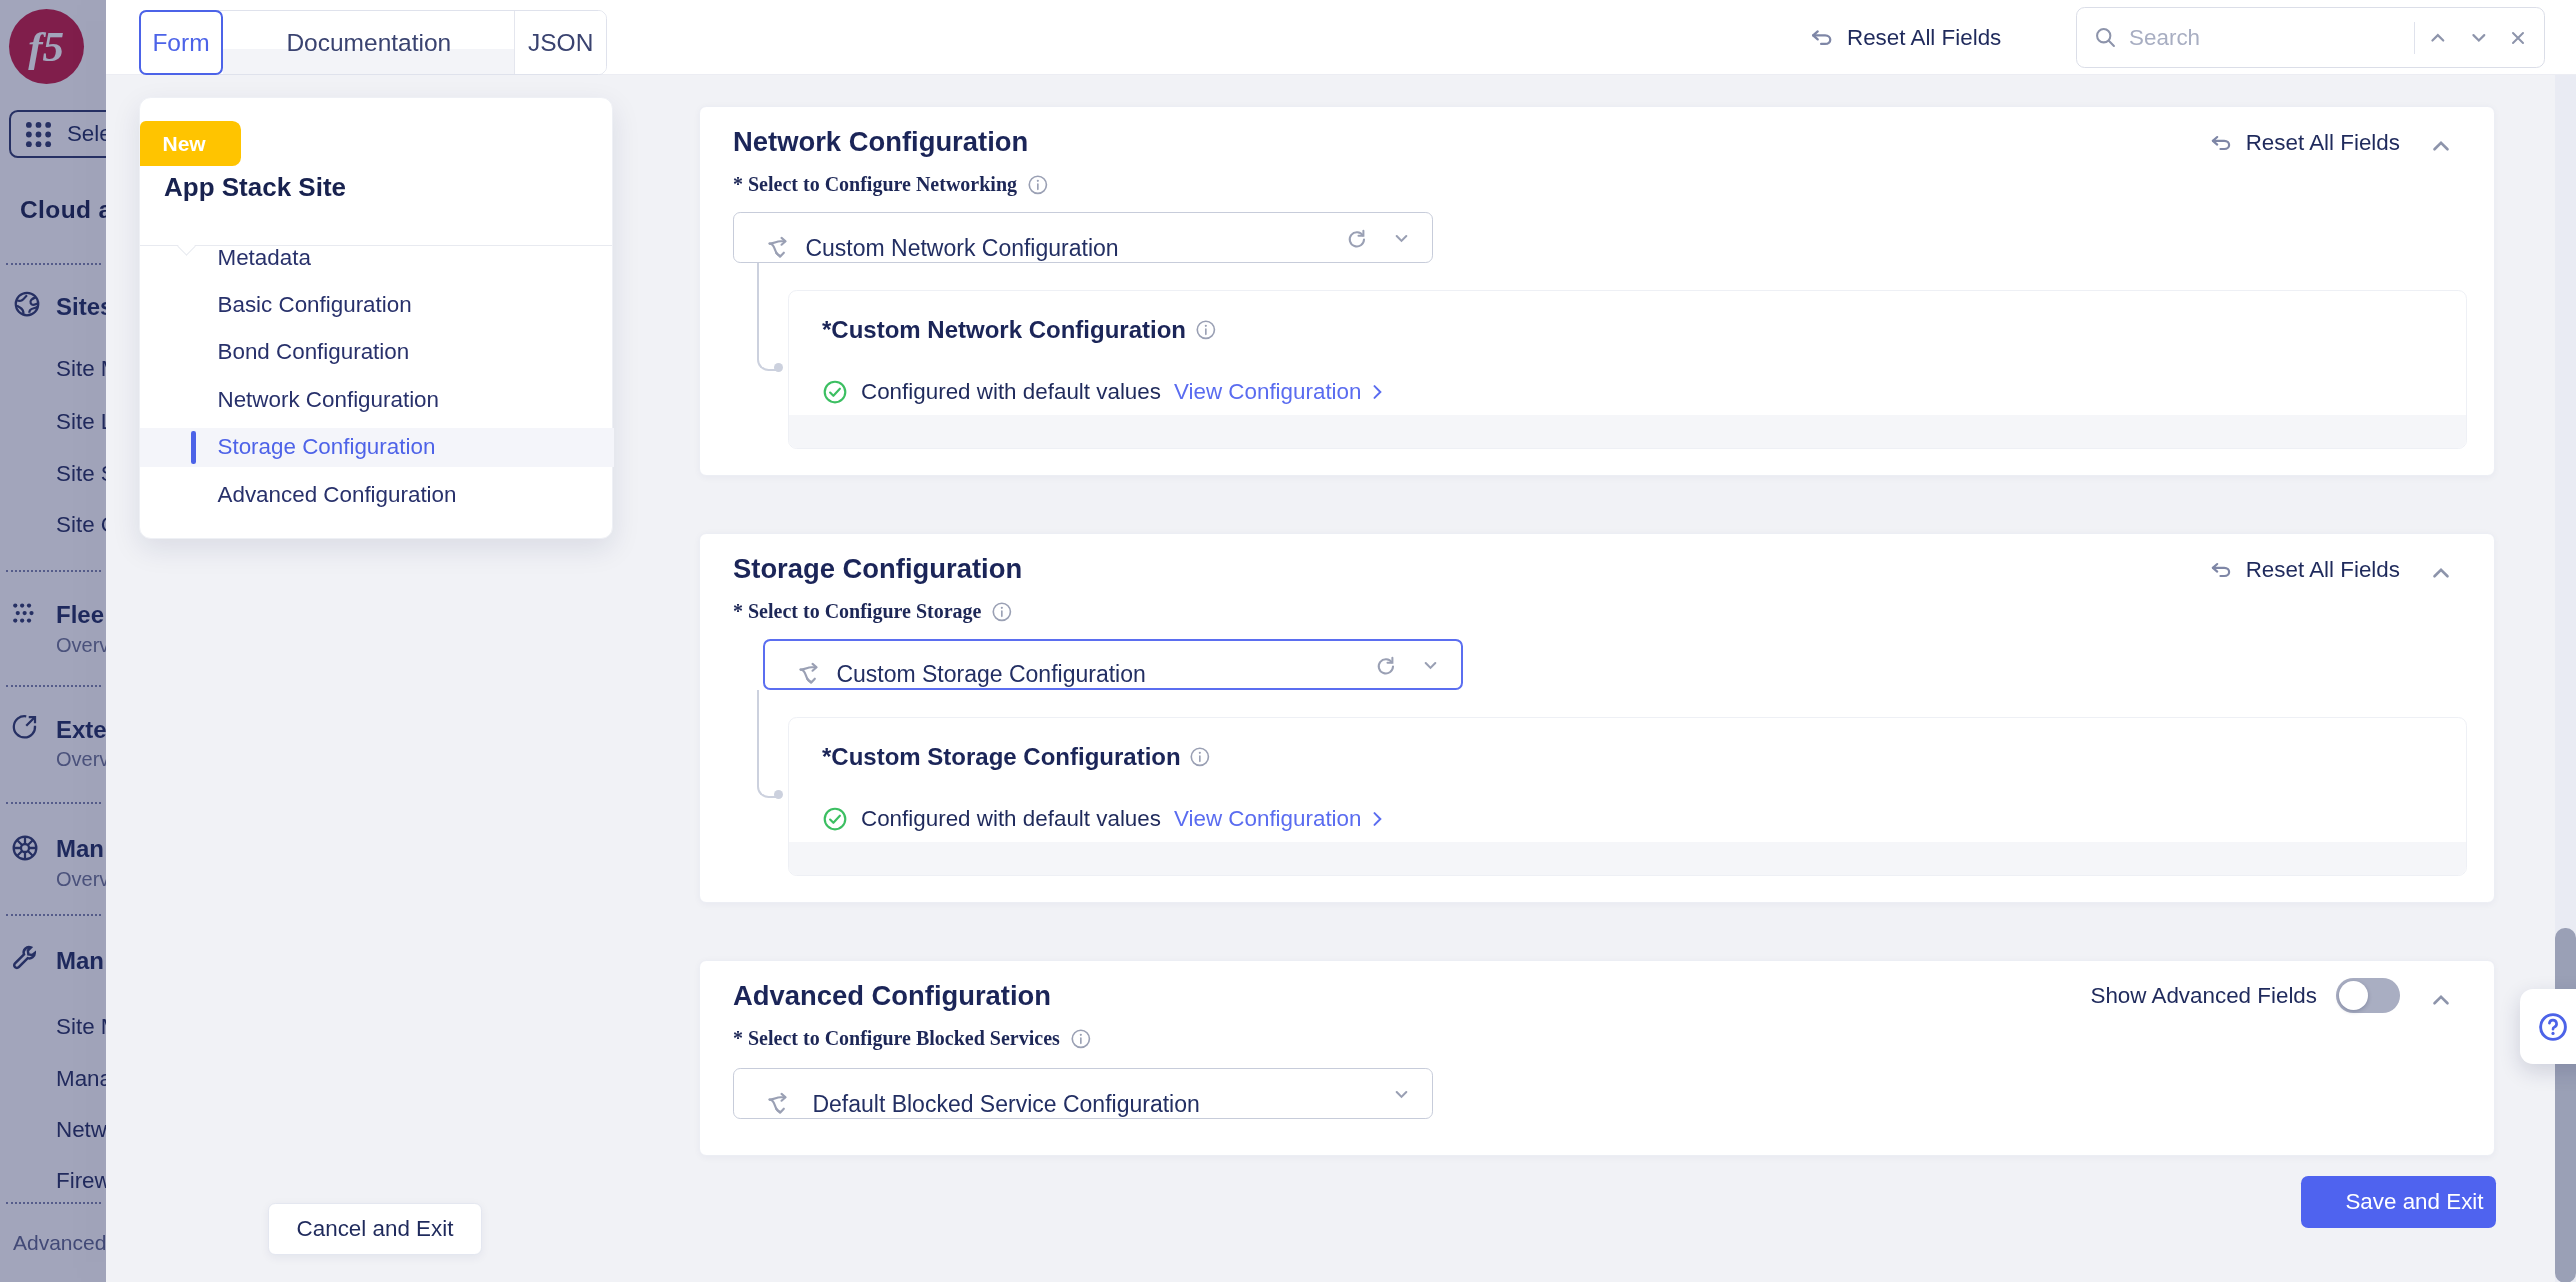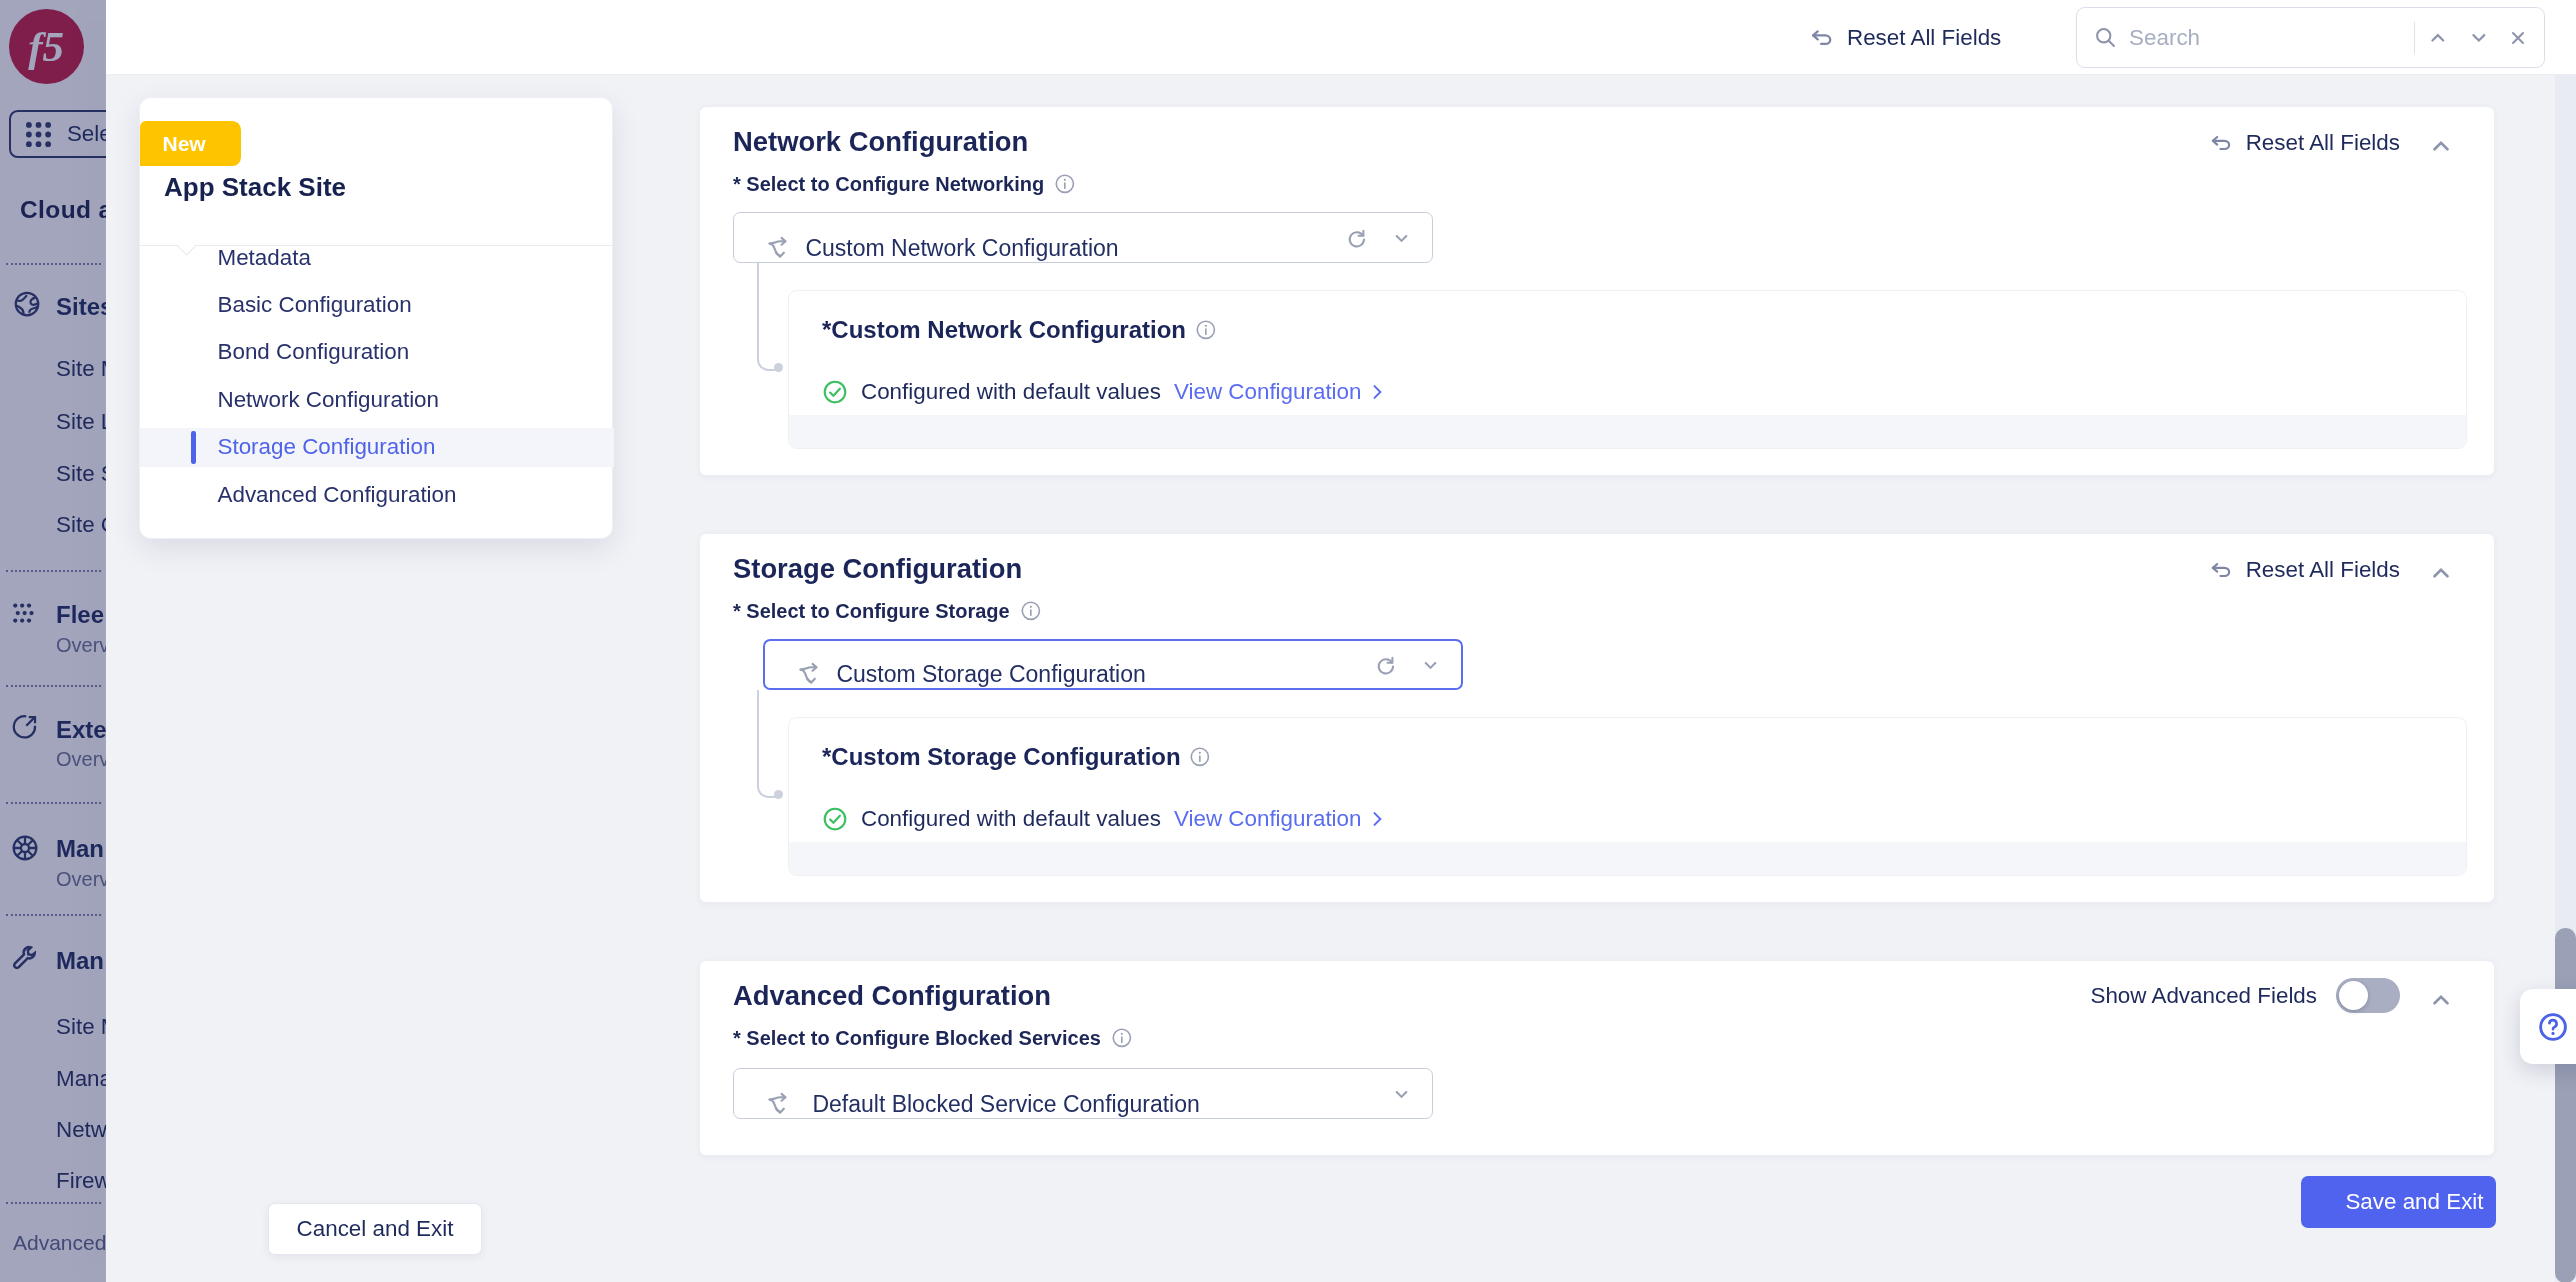--- a/index.html
+++ b/index.html
@@ -66,21 +66,21 @@
   
   .card { position:absolute; left:593px; width:1796px; background:#fff; border:1.4px solid #eceef4; border-radius:7.2px;
     box-shadow:0 1.4px 7.2px rgba(30,38,90,0.04); }
   #card1 { top:106px; height:370px; }
   #card2 { top:533px; height:370px; }
   #card3 { top:960px; height:196px; }
   .card-title { position:absolute; left:33px; top:19px; font-size:27.4px; font-weight:bold; color:#1b2558; }
   .card-reset { position:absolute; right:94px; top:23px; display:flex; align-items:center; gap:11.6px; color:#1f2a5c; cursor:pointer; }
   .card-reset .txt { font-size:22.4px; }
   .card-collapse { position:absolute; right:40px; top:26px; color:#8d94ab; cursor:pointer; }
-  .field-label { position:absolute; left:33px; top:66px; display:flex; gap:10px; }
+  .field-label { position:absolute; left:33px; top:66px; display:flex; align-items:center; gap:10px;font-family:Liberation Serif, serif; }
   .field-label .txt { font-size:20px; font-weight:bold; color:#1d2757; }
   .info-ic { color:#9aa0b4; }
   .dropdown { position:absolute; left:33px; top:105px; width:700px; height:51px; border:1.4px solid #c7ccda; border-radius:7.2px;
     background:#fff; display:flex; align-items:flex-end; padding-left:31px; gap:13px; cursor:pointer; }
   .dropdown.focused { border:2.2px solid #5b6ef0;margin-left:30px; }
   .dropdown .val { font-size:23px; color:#232f63; white-space:nowrap; }
   .dd-refresh { position:absolute; right:64px; top:50%; transform:translateY(-50%); color:#9aa0b4; cursor:pointer; }
   .dd-chev { position:absolute; right:19px; top:50%; transform:translateY(-50%); color:#9aa0b4; }
   .connector { position:absolute; left:57px; top:156px; width:20px; height:108px; border-left:2.2px solid #ccd1de;
     border-bottom:2.2px solid #ccd1de; border-bottom-left-radius:11.6px; }
@@ -200,20 +200,25 @@
       <div class="sb-adv" style="top:1231px;">Advanced</div>
     </div>
     <div class="dim"></div>
   </div>
 
   <div id="slideover-edge"></div>
 
   <div id="main">
 
     <div id="topbar">
+      <div id="tabgroup">
+        <div class="tab tab-form">Form</div>
+        <div class="tab tab-docs">Documentation</div>
+        <div class="tab tab-json">JSON</div>
+      </div>
 
       <div id="topbar-reset">
         <svg width="27.4" height="27.4" viewBox="0 0 24 24" fill="none" stroke="#7e86a6" stroke-width="2" stroke-linecap="round" stroke-linejoin="round">
           <path d="M8.5 6.5 L4.5 10 L8.5 13.5"></path>
             <path d="M4.5 10 H15 C21 10 21 17.5 15 17.5 H11.5"></path>
         </svg>
         <span class="txt">Reset All Fields</span>
       </div>
 
       <div id="searchbox">

